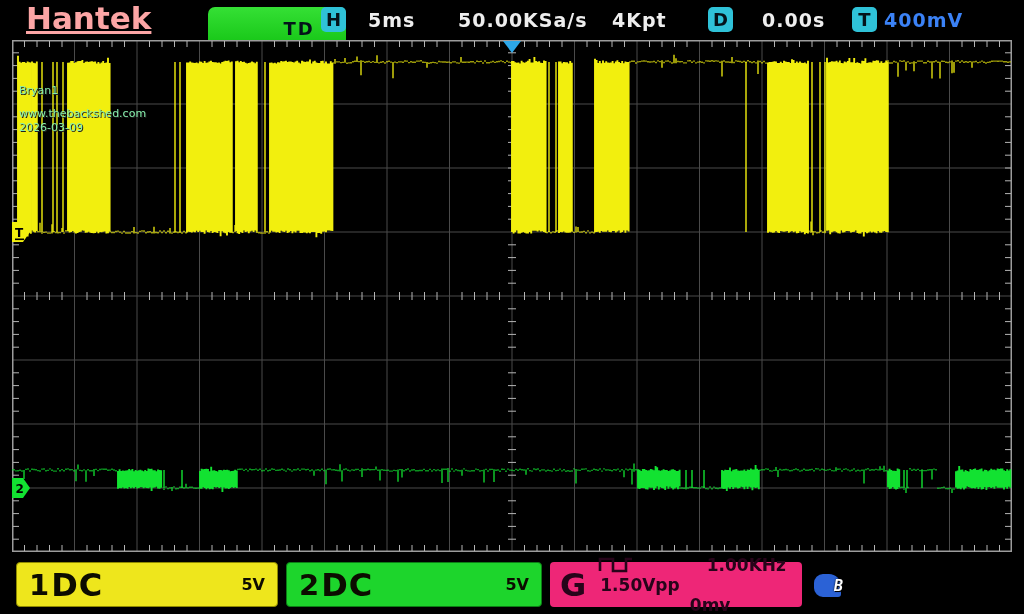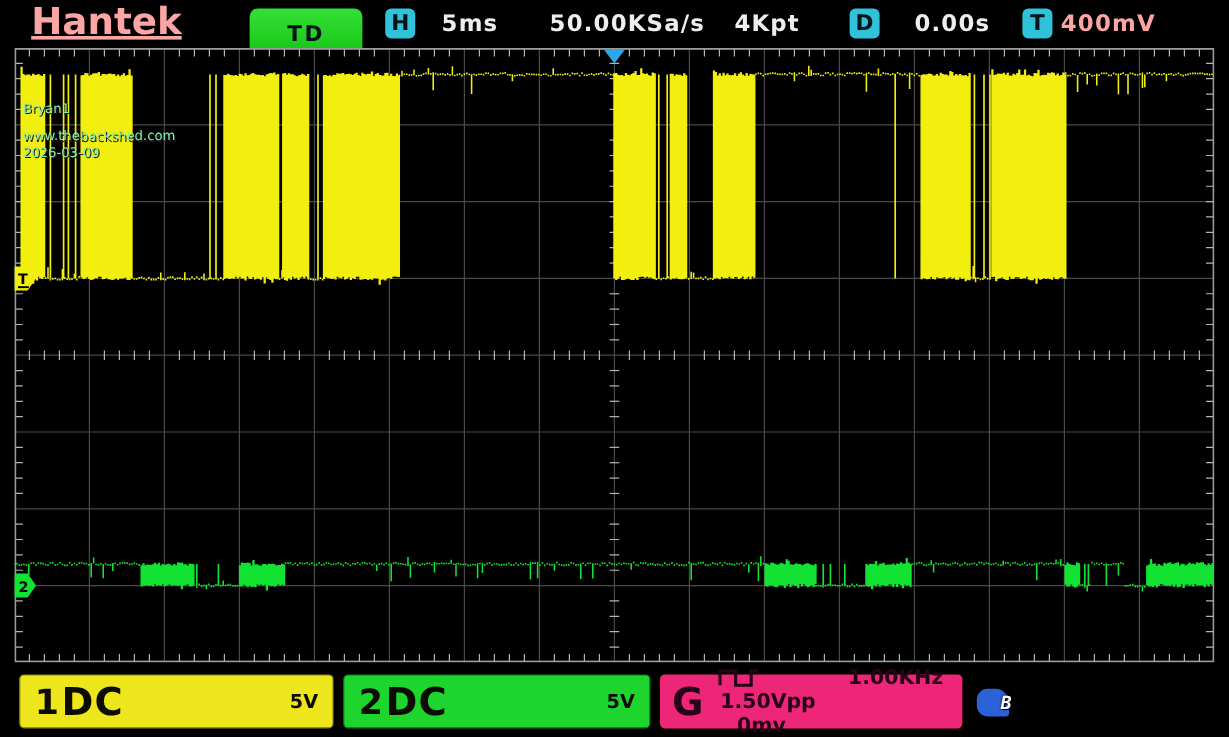--- a/index.html
+++ b/index.html
@@ -6,31 +6,31 @@
   body{width:1024px;height:614px;position:relative;overflow:hidden;
        font-family:"DejaVu Sans","Liberation Sans",sans-serif;-webkit-font-smoothing:antialiased;}
 
   
   .topbar{position:absolute;left:0;top:0;width:1024px;height:38px;background:#000;}
   .logo{position:absolute;left:26px;top:0px;font-size:31px;font-weight:800;
         color:#fca5a5;letter-spacing:0px;font-family:"DejaVu Sans",sans-serif;text-decoration:underline;}
   .badge{position:absolute;display:flex;align-items:center;justify-content:center;
          font-weight:700;color:#04131a;}
   .badge-td{left:208px;top:7px;width:94px;height:43px;border-radius:7px;
-            background:linear-gradient(#35e035,#12c212);font-size:18px;letter-spacing:2px;}
+            background:linear-gradient(#35e035,#12c212);font-size:18px;letter-spacing:2px;padding-left:44px;}
   .badge-sq{width:25px;height:25px;border-radius:5px;background:#2fc2d8;font-size:18px;}
   .badge-h{left:321px;top:7px;}
   .badge-d{left:708px;top:7px;}
   .badge-t{left:852px;top:7px;}
   .tb-text{position:absolute;top:9px;font-size:19px;font-weight:700;color:#eeeeee;letter-spacing:1px;}
   .tb-timebase{left:368px;}
   .tb-rate{left:458px;text-align:center;}
   .tb-depth{left:612px;}
   .tb-offset{left:762px;}
-  .tb-trig{left:884px;color:#fca5a5;}
+  .tb-trig{left:884px;color:#3b82f6;}
 
   
   .display{position:absolute;left:12px;top:40px;width:1000px;height:512px;background:#000;}
   .display svg{position:absolute;left:0;top:0;}
   .overlay{position:absolute;left:7px;top:44px;color:#86efac;font-size:11px;
            line-height:14px;text-shadow:1px 1px 0 #222;}
   .overlay .ov1{margin-bottom:9px;}
 
   
   .bottombar{position:absolute;left:0;top:556px;width:1024px;height:58px;background:#000;}
@@ -43,21 +43,21 @@
   .ch2box{left:286px;width:256px;background:#1dd52c;border:1px solid #0b7f15;}
   .genbox{left:550px;width:252px;top:6px;height:45px;border-radius:4px;position:absolute;
           background:#ee2677;color:#27041a;display:flex;align-items:center;padding:0 10px;box-sizing:border-box;}
   .genbox .glabel{font-size:32px;font-weight:700;margin-right:12px;}
   .gencol{display:flex;flex-direction:column;justify-content:center;flex:1;}
   .genrow{display:flex;align-items:center;font-weight:700;font-size:17px;line-height:20px;}
   .genrow .wave-glyph{margin-right:14px;}
   .genrow .freq{margin-left:auto;margin-right:6px;}
   .genrow2{display:flex;font-weight:700;font-size:17px;line-height:20px;flex-direction:column;}
   .genrow2 .amp{margin-left:2px;}
-  .genrow2 .off{margin-left:16px;}
+  .genrow2 .off{margin-left:30px;text-align:center;}
   .usb{position:absolute;left:814px;top:18px;width:34px;height:24px;}
   .usb-body{position:absolute;left:0;top:0;width:27px;height:23px;background:#2b62d6;
             border-radius:9px 12px 3px 9px;}
   .usb-b{position:absolute;left:20px;top:3px;color:#fff;font-family:"DejaVu Sans Mono",monospace;
          font-weight:700;font-size:15px;font-style:italic;text-shadow:0 0 2px #000,1px 1px 0 #000;}
 </style>
 </head>
 <body>
 
 <header class="topbar">

